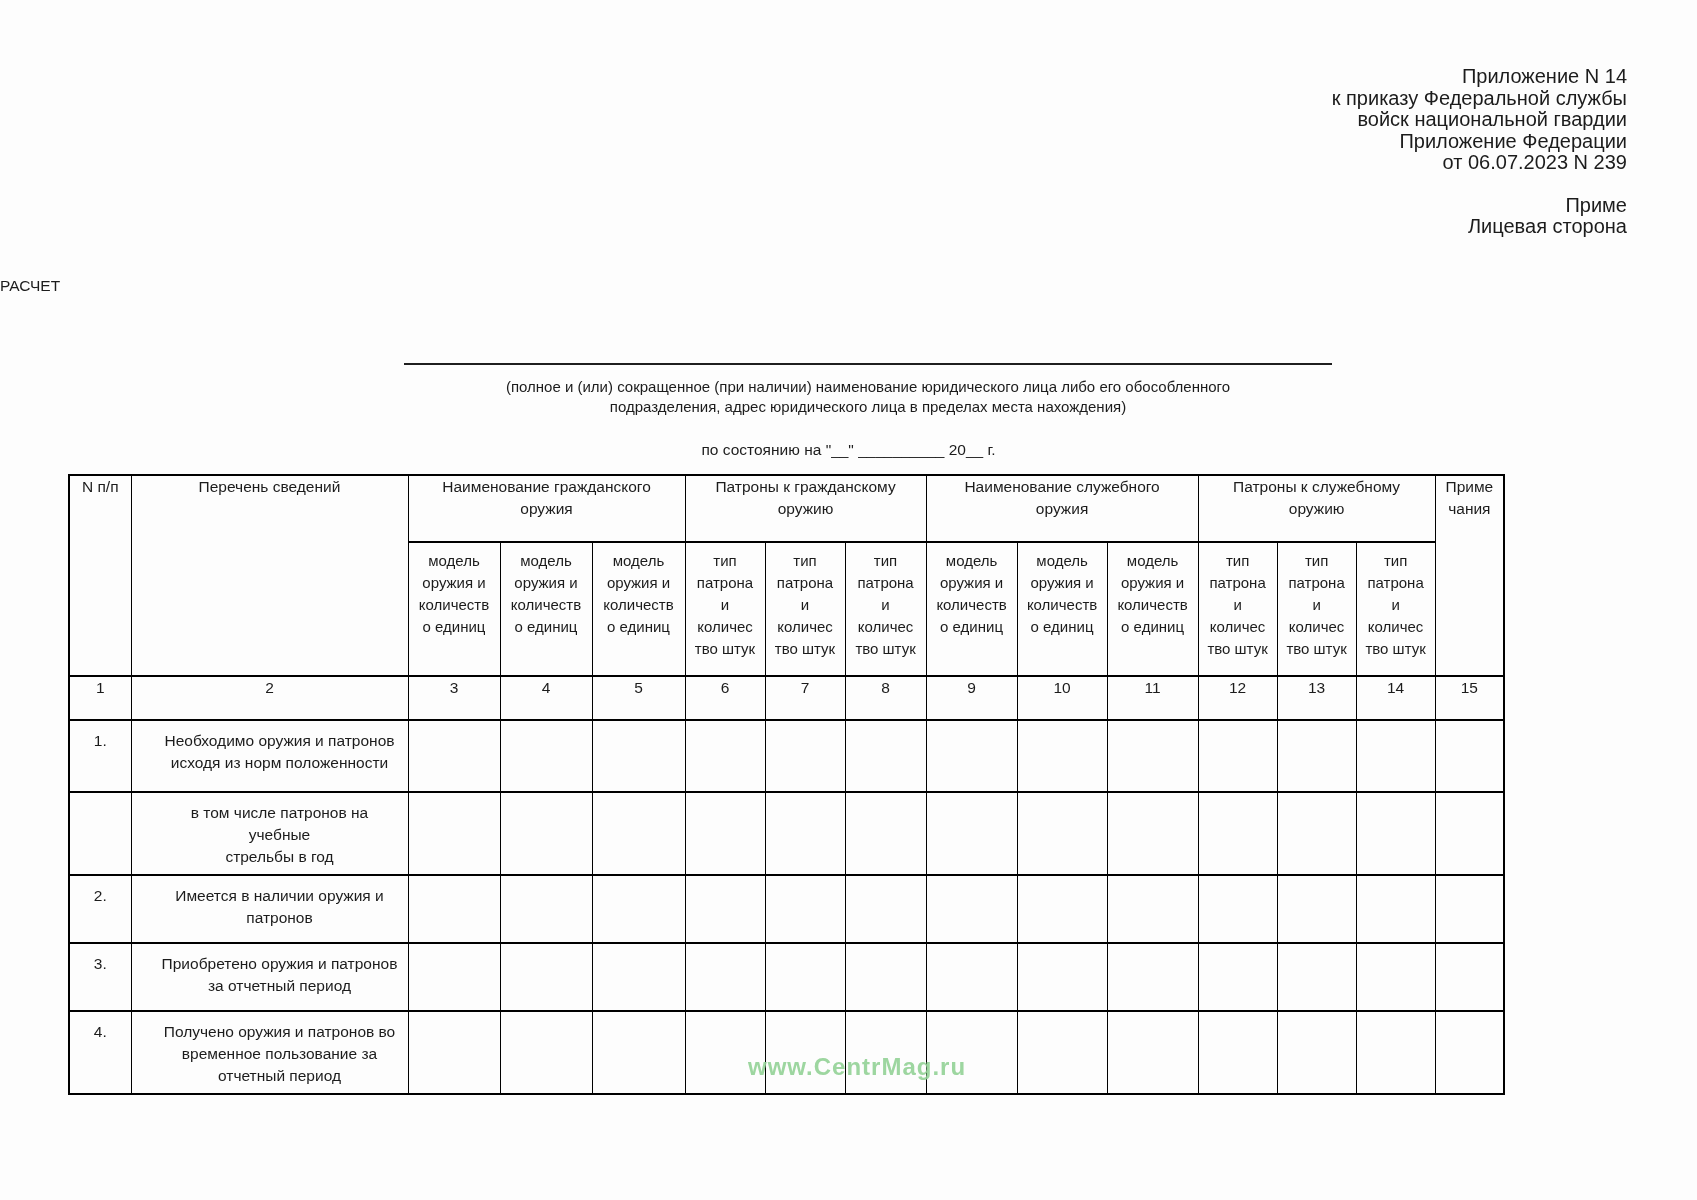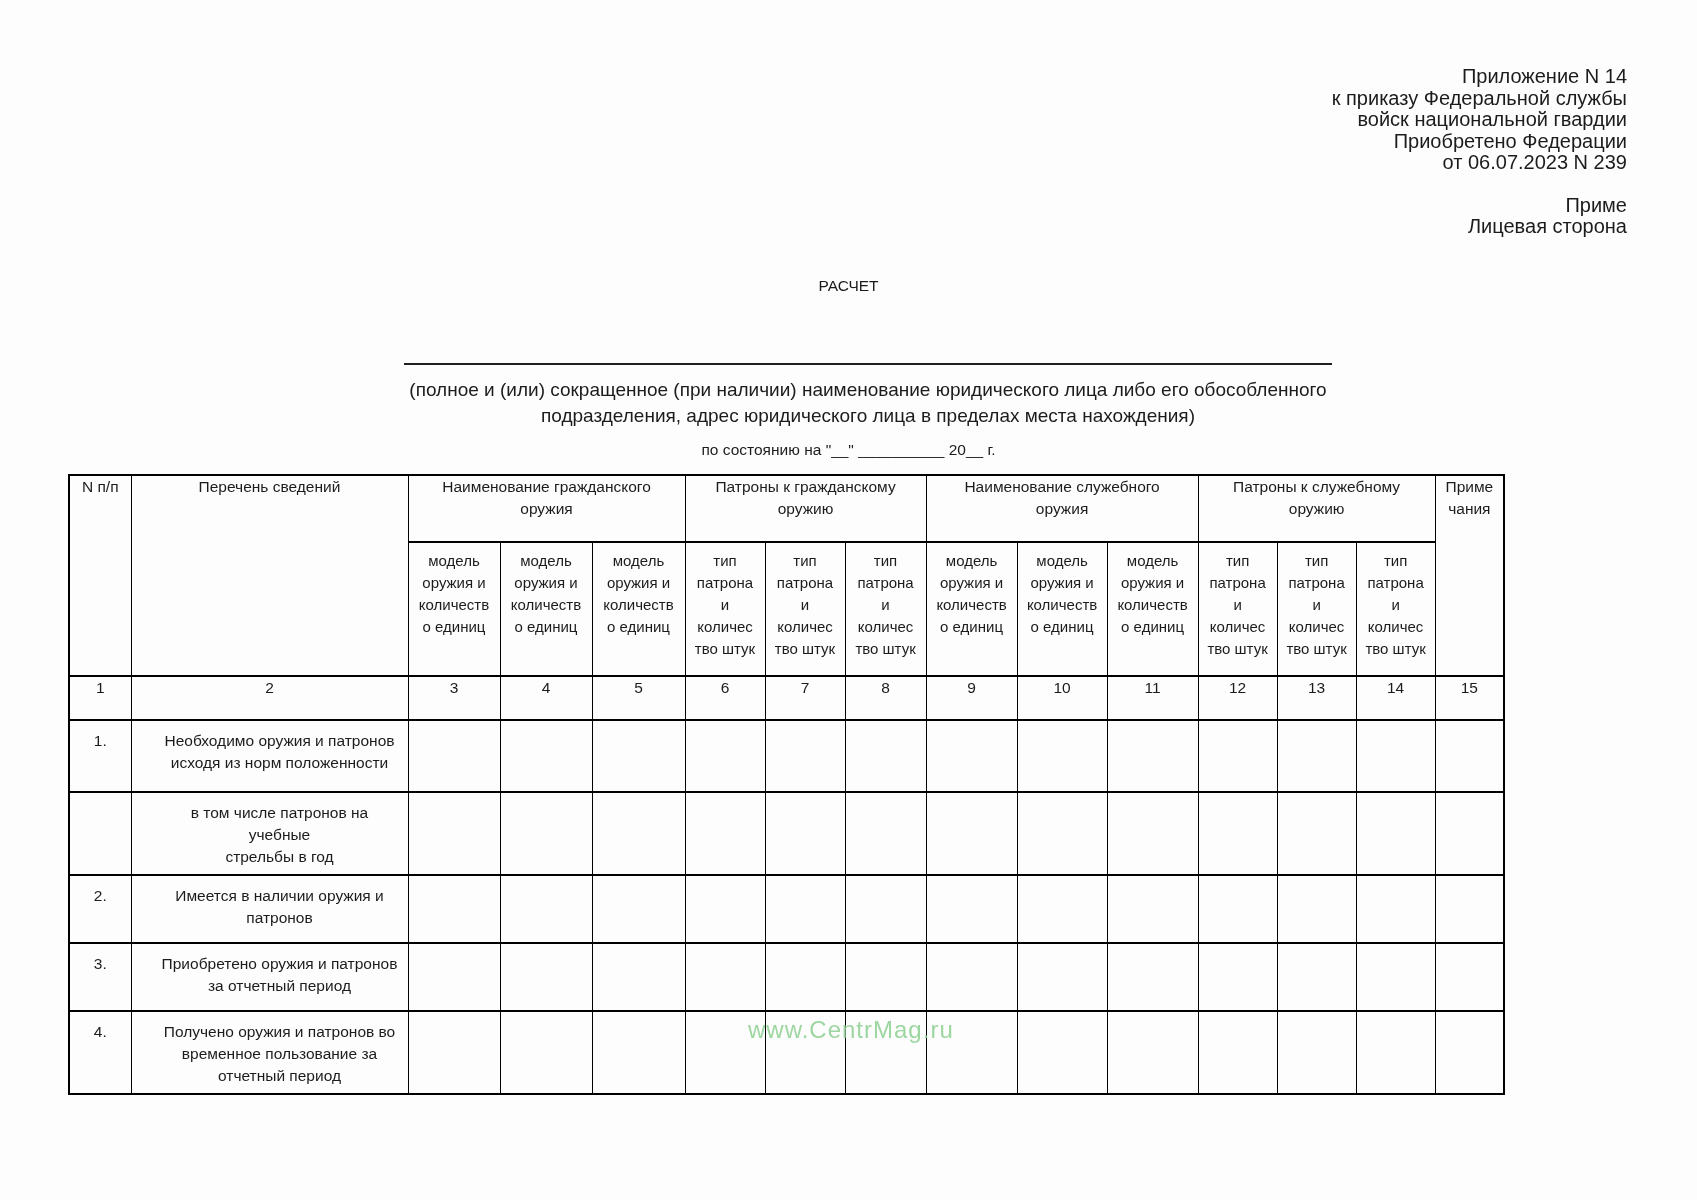--- a/index.html
+++ b/index.html
@@ -25,42 +25,41 @@
     line-height: 21.5px;
   }
   .header-right .form-gap { margin-top: 21px; }
 
   
   .doc-title {
     position: absolute;
     top: 274px;
     left: 0;
     width: 100%;
-    text-align: center;
     font-size: 15.5px;
     line-height: 23px;
   }
 
   
   .org-rule {
     position: absolute;
     top: 363px;
     left: 404px;
     width: 928px;
     height: 2px;
     background: #1f1f1f;
   }
   .org-caption {
     position: absolute;
     top: 377px;
     left: 404px;
     width: 928px;
     text-align: center;
-    font-size: 19px;
-    line-height: 26px;
+    font-size: 15px;
+    line-height: 20px;
   }
   .date-line {
     position: absolute;
     top: 441px;
     left: 0;
     width: 100%;
     text-align: center;
     font-size: 15.5px;
   }
 
@@ -102,38 +101,38 @@
   }
   td.row-num  { padding-top: 9px; }
   td.row-text {
     text-align: left;
     padding: 9px 8px 6px 28px;
   }
 
   
   .watermark {
     position: absolute;
-    top: 1016px;
+    top: 1053px;
     left: 748px;
     font-size: 24px;
-    font-weight: normal;
+    font-weight: bold;
     letter-spacing: 1px;
     opacity: 0.9;
   }
 </style>
 </head>
 <body>
 
 <div class="page">
 
   <div class="header-right">
     <div>Приложение N 14</div>
     <div>к приказу Федеральной службы</div>
     <div>войск национальной гвардии</div>
-    <div>Приобретено Федерации</div>
+    <div>Приложение Федерации</div>
     <div>от 06.07.2023 N 239</div>
     <div class="form-gap">Приме</div>
     <div>Лицевая сторона</div>
   </div>
 
   <div class="doc-title">
     <div>РАСЧЕТ</div>
   </div>
 
   <div class="org-rule"></div>

